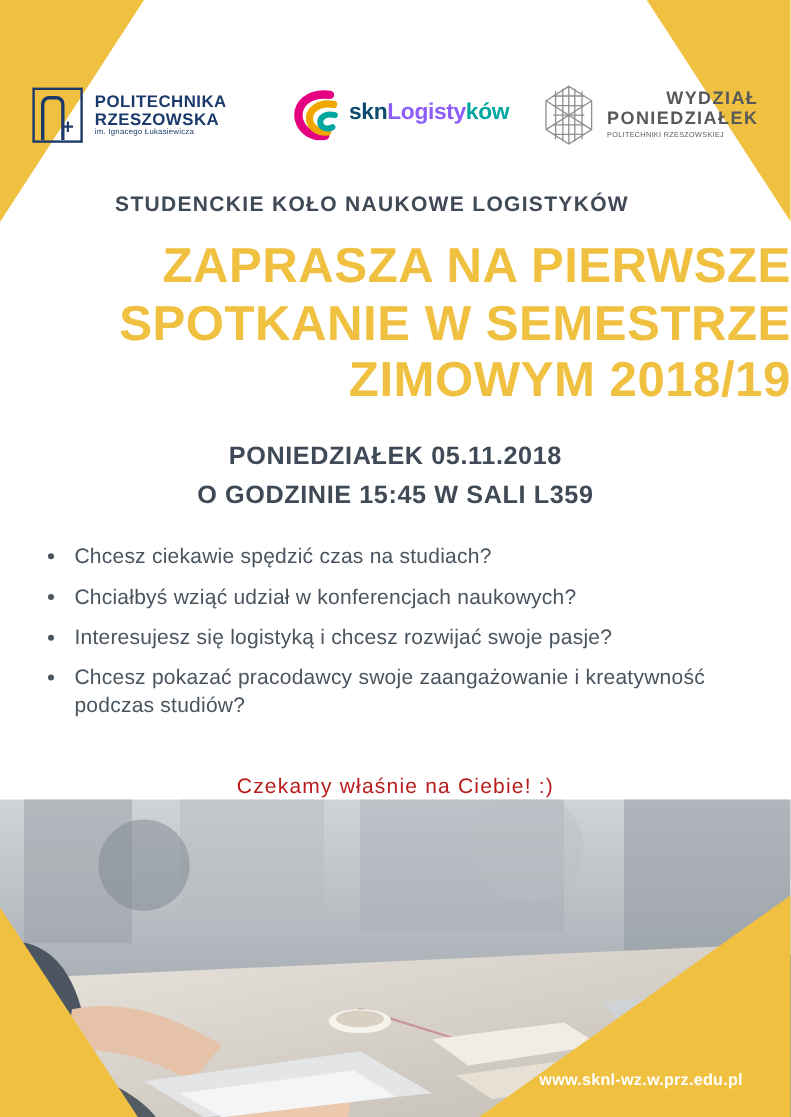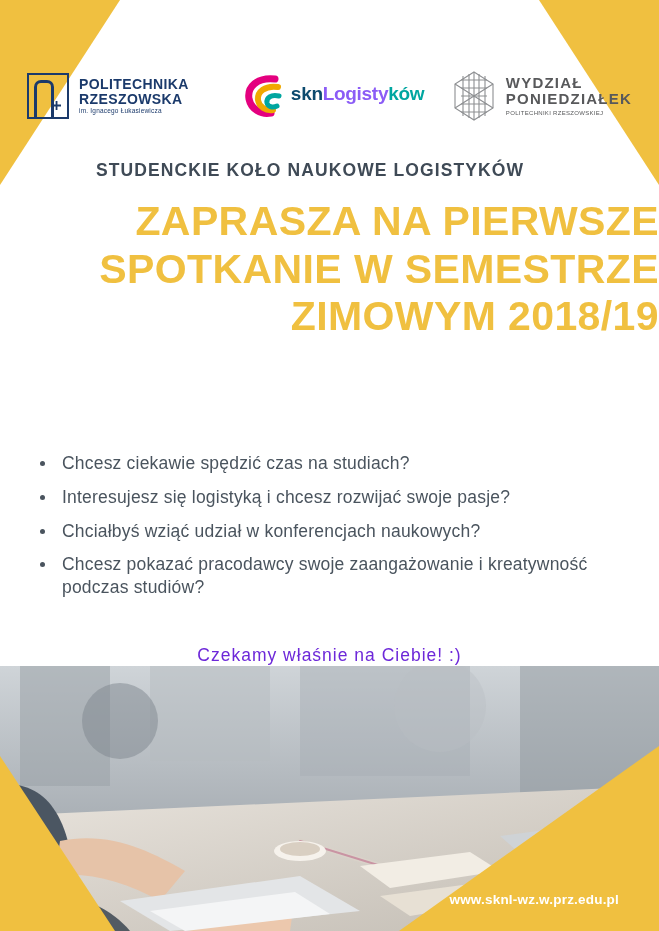--- a/index.html
+++ b/index.html
@@ -96,21 +96,21 @@
   }
   .skn-a { color: #0c4a6e; }
   .skn-b { color: #8b5cf6; }
   .skn-c { color: #00a6a0; }
 
   
   .logo-wz { gap: 9px; }
   .wz-mark { width: 46px; height: 52px; flex: none; }
   .wz-text { line-height: 1.06; }
   .wz-t1, .wz-t2 {
-    font-size: 15px; font-weight: bold; letter-spacing: 1.2px; color: #58595b;
+    font-size: 15px; font-weight: bold; letter-spacing: 1.2px; color: #58595b; text-align: right;
   }
   .wz-t3 { font-size: 6px; letter-spacing: .3px; color: #58595b; margin-top: 3px; }
 
   
   .kicker {
     position: absolute; top: 160px; left: 0; width: 583px;
     text-align: center;
     font-size: 17.5px; font-weight: bold; letter-spacing: 1.1px;
     color: #3f4a56;
     z-index: 4;
@@ -150,21 +150,21 @@
   }
   .bullets li::before {
     content: "";
     position: absolute; left: 12px; top: 9px;
     width: 5px; height: 5px; border-radius: 50%;
     background: #4a545e;
   }
   .closing {
     position: absolute; top: 645px; left: 0; width: 659px;
     text-align: center;
-    font-size: 17.5px; color: #6d28d9; letter-spacing: 1px;
+    font-size: 17.5px; color: #b91c1c; letter-spacing: 1px;
     z-index: 4;
   }
 
   
   .photo {
     position: absolute; left: 0; bottom: 0;
     width: 659px; height: 265px;
     overflow: hidden;
     z-index: 2;
   }
@@ -226,25 +226,29 @@
   </div>
 
   <div class="kicker">STUDENCKIE KOŁO NAUKOWE LOGISTYKÓW</div>
 
   <div class="headline">
     <div>ZAPRASZA NA PIERWSZE</div>
     <div>SPOTKANIE W SEMESTRZE</div>
     <div>ZIMOWYM 2018/19</div>
   </div>
 
+  <div class="when">
+    <div>PONIEDZIAŁEK 05.11.2018</div>
+    <div>O GODZINIE 15:45 W SALI L359</div>
+  </div>
 
   <ul class="bullets">
     <li>Chcesz ciekawie spędzić czas na studiach?</li>
+    <li>Chciałbyś wziąć udział w konferencjach naukowych?</li>
     <li>Interesujesz się logistyką i chcesz rozwijać swoje pasje?</li>
-    <li>Chciałbyś wziąć udział w konferencjach naukowych?</li>
     <li>Chcesz pokazać pracodawcy swoje zaangażowanie i kreatywność podczas studiów?</li>
   </ul>
 
   <div class="closing">Czekamy właśnie na Ciebie! :)</div>
 
   <div class="photo">
     <svg width="659" height="265" viewBox="0 0 659 265">
       <defs>
         <linearGradient id="bg" x1="0" y1="0" x2="0" y2="1">
           <stop offset="0" stop-color="#cfd4d8"></stop>

